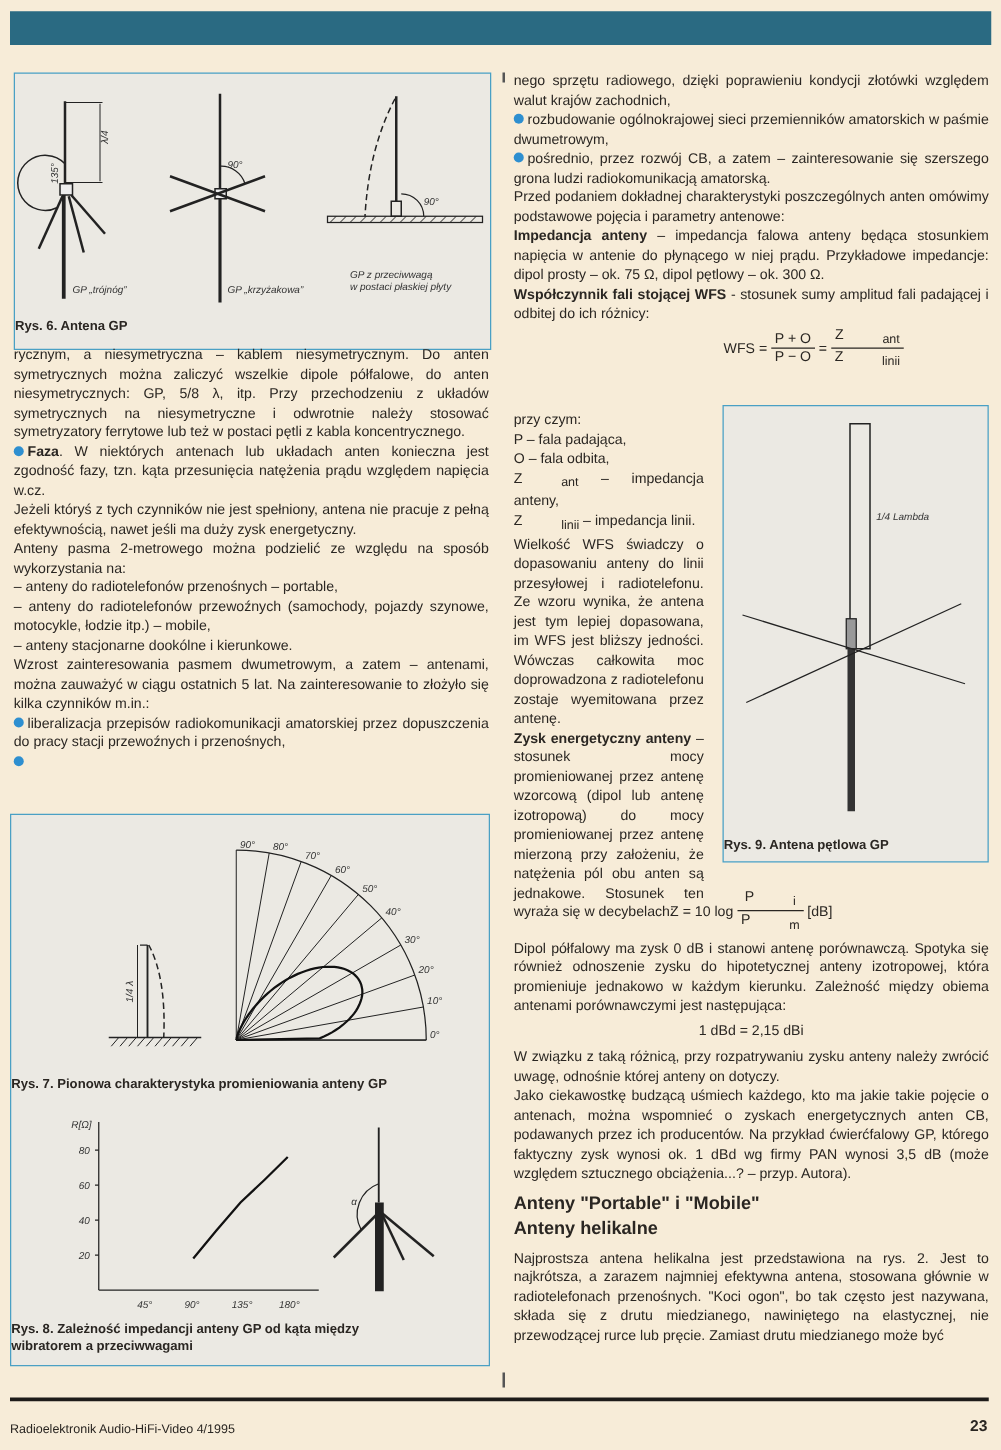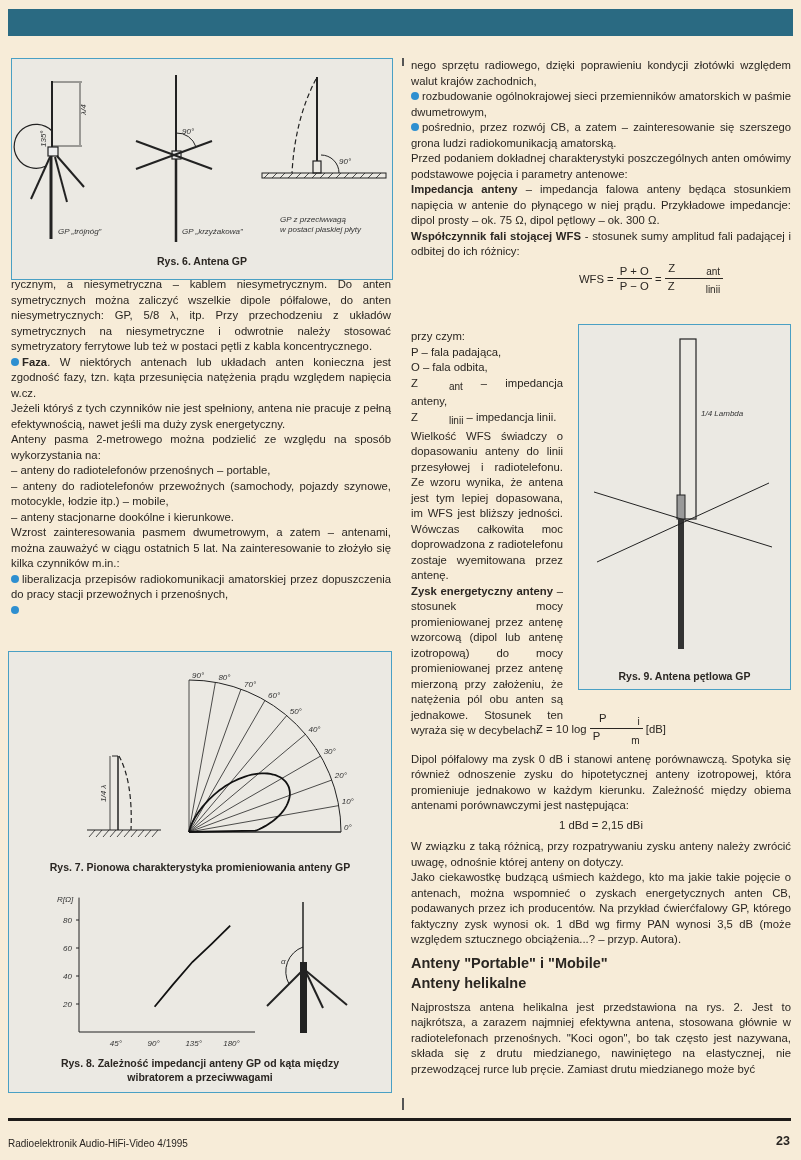--- a/index.html
+++ b/index.html
@@ -1,28 +1,28 @@
 <!DOCTYPE html>
 <html><head>
 <meta charset="utf-8">
 <style>
   html, body { margin:0; padding:0; }
   body { width:801px; height:1160px; background:#f7ecd8; position:relative; overflow:hidden;
          font-family:"Liberation Sans", sans-serif; color:#2a2622; }
   .banner { position:absolute; left:8px; top:9px; width:785px; height:27px; background:#2a6a82; }
   .fig { position:absolute; background:#ebe9e3; border:1.5px solid #4aa0c4; box-sizing:border-box; }
   .fig svg { position:absolute; left:0; top:0; }
-  .cap { position:absolute; font-weight:bold; font-size:10.5px; color:#2a2622; text-align:center; }
+  .cap { position:absolute; font-weight:bold; font-size:10.5px; color:#2a2622; }
   .lbl { font-family:"Liberation Sans", sans-serif; font-style:italic; font-size:8px; fill:#333; }
   .col { position:absolute; font-size:11.3px; line-height:15.5px; text-align:justify; }
   .col p { margin:0; }
   .b { font-weight:bold; }
   .dot { display:inline-block; width:8px; height:8px; border-radius:50%; background:#2e8fd0; margin-right:3px; vertical-align:0px; }
   .formula { text-align:center; margin:2px 0 2px 0; }
-  .frac { display:inline-block; vertical-align:middle; text-align:right; }
+  .frac { display:inline-block; vertical-align:middle; text-align:center; }
   .frac .num { display:block; border-bottom:1px solid #2a2622; padding:0 3px; line-height:13px; }
   .frac .den { display:block; padding:0 3px; line-height:14px; }
   sub { font-size:10px;margin-left:31px; }
   h2 { margin:6px 0 0 0; font-size:14.5px; line-height:18px; font-weight:bold; }
   .rule { position:absolute; left:8px; top:1118px; width:783px; height:3px; background:#1e1b19; }
   .vrule { position:absolute; left:402px; width:1.5px; background:#555; }
   .footer-l { position:absolute; left:8px; top:1138px; font-size:10px; }
   .footer-r { position:absolute; right:11px; top:1134px; font-size:12.5px; font-weight:bold; }
 </style>
 </head>

